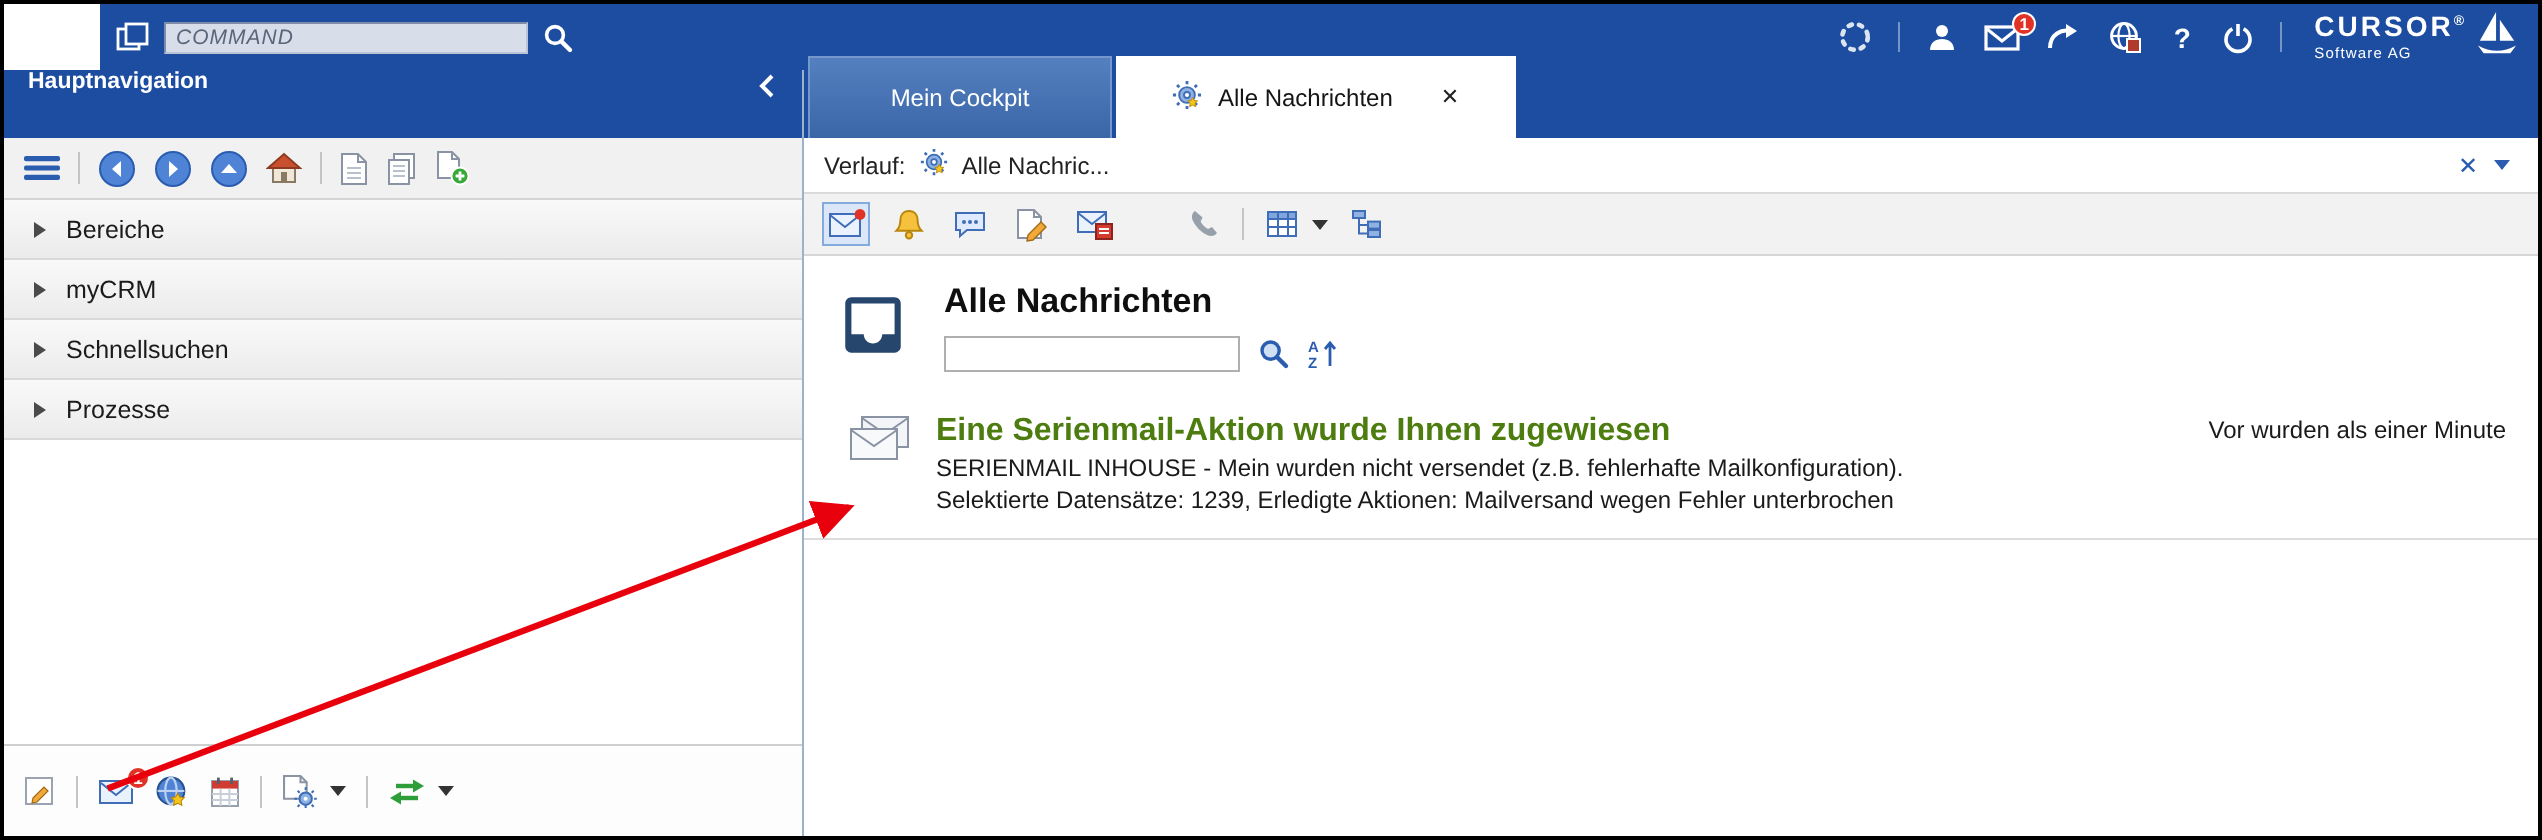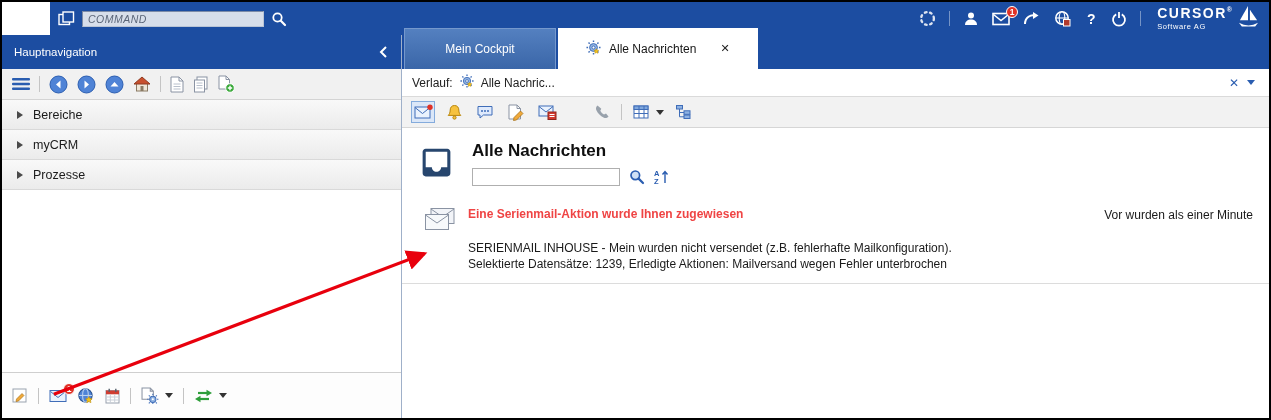--- a/index.html
+++ b/index.html
@@ -21,21 +21,21 @@
   .badge { position:absolute; top:-6px; right:-8px; min-width:12px; height:12px; border-radius:7px; background:#e03226; color:#fff;
     font-size:8.5px; font-weight:bold; display:flex; align-items:center; justify-content:center; padding:0 2px; border:1px solid #fff; }
   .logo { display:flex; align-items:center; gap:6px; margin-left:3px; }
   .logo-brand { color:#fff; font-weight:bold; font-size:14px; letter-spacing:1.5px; line-height:1; }
   .logo-brand sup { font-size:7px; letter-spacing:0; }
   .logo-sub { color:#fff; font-size:7.5px; letter-spacing:.6px; margin-top:2px; }
   
   .bodyrow { flex:1; display:flex; min-height:0; }
   
   .sidebar { width:400px; min-width:400px; display:flex; flex-direction:column; background:#fff; border-right:1px solid #9fb0c9; }
-  .sidebar-header { height:34px; min-height:34px; background:#1c4da1; color:#fff; display:flex; align-items:center; padding:0 12px; font-size:11.5px; font-weight:normal; }
+  .sidebar-header { height:34px; min-height:34px; background:#1c4da1; color:#fff; display:flex; align-items:flex-start; padding:0 12px; font-size:11.5px; font-weight:bold; }
   .collapse { margin-left:auto; display:flex; cursor:pointer; padding:2px; }
   .sidebar-toolbar { height:31px; min-height:31px; background:#f1f1f1; border-bottom:1px solid #d4d4d4; display:flex; align-items:center; gap:9px; padding:0 10px; }
   .v-sep { width:1px; height:16px; background:#c4c4c4; }
   .sbtn { display:inline-flex; align-items:center; justify-content:center; cursor:pointer; position:relative; }
   .acc-item { height:30px; min-height:30px; background:linear-gradient(#f9f9f9,#ebebeb); border-bottom:1px solid #d9d9d9;
     display:flex; align-items:center; gap:10px; padding:0 15px; font-size:12.5px; color:#1b1b1b; cursor:pointer; }
   .acc-arrow { width:0; height:0; border-left:6px solid #4a4a4a; border-top:4px solid transparent; border-bottom:4px solid transparent; }
   .sidebar-fill { flex:1; }
   .sidebar-bottom { height:46px; min-height:46px; border-top:1px solid #cfcfcf; display:flex; align-items:center; gap:10px; padding:0 10px; background:#fdfdfd; }
   .caret { width:0; height:0; border-left:4px solid transparent; border-right:4px solid transparent; border-top:5px solid #333; cursor:pointer; margin-left:-4px; }
@@ -55,21 +55,21 @@
   .mtb { width:24px; height:22px; display:inline-flex; align-items:center; justify-content:center; position:relative; cursor:pointer; border:1px solid transparent; }
   .mtb.active-tool { background:#dbe7f8; border:1px solid #84abdc; }
   .mtb.phone-gap { margin-left:24px; }
   
   .content { flex:1; background:#fff; overflow:hidden; }
   .content-header { display:flex; align-items:center; gap:17px; padding:13px 16px 0 16px; }
   .page-title { font-size:17px; font-weight:bold; color:#0f0f0f; margin-bottom:7px; }
   .search-row { display:flex; align-items:center; gap:9px; }
   .list-search { width:148px; height:18px; border:1px solid #afafaf; font-size:12px; padding:0 4px; font-family:"Liberation Sans",sans-serif; }
   .message-row { display:flex; align-items:flex-start; gap:12px; margin-top:17px; padding:4px 16px 10px 22px; border-bottom:1px solid #dcdcdc; cursor:pointer; }
-  .msg-title { font-weight:bold; font-size:12px; color:#ef4444; margin-bottom:20px; }
+  .msg-title { font-weight:bold; font-size:16px; color:#4d7c0f; margin-bottom:2px; }
   .msg-line { font-size:12px; color:#1a1a1a; line-height:1.32; }
   .msg-time { margin-left:auto; font-size:12px; color:#1a1a1a; white-space:nowrap; padding-top:1px; }
   
   .annotation { position:absolute; left:0; top:0; width:100%; height:100%; pointer-events:none; z-index:40; }
 </style>
 </head>
 <body>
 
 <div class="screen">
 
@@ -224,20 +224,24 @@
       </div>
 
       <div class="accordion">
         <div class="acc-item">
           <span class="acc-arrow"></span>
           <span>Bereiche</span>
         </div>
         <div class="acc-item">
           <span class="acc-arrow"></span>
           <span>myCRM</span>
+        </div>
+        <div class="acc-item">
+          <span class="acc-arrow"></span>
+          <span>Schnellsuchen</span>
         </div>
         <div class="acc-item">
           <span class="acc-arrow"></span>
           <span>Prozesse</span>
         </div>
       </div>
 
       <div class="sidebar-fill"></div>
 
       <div class="sidebar-bottom">

